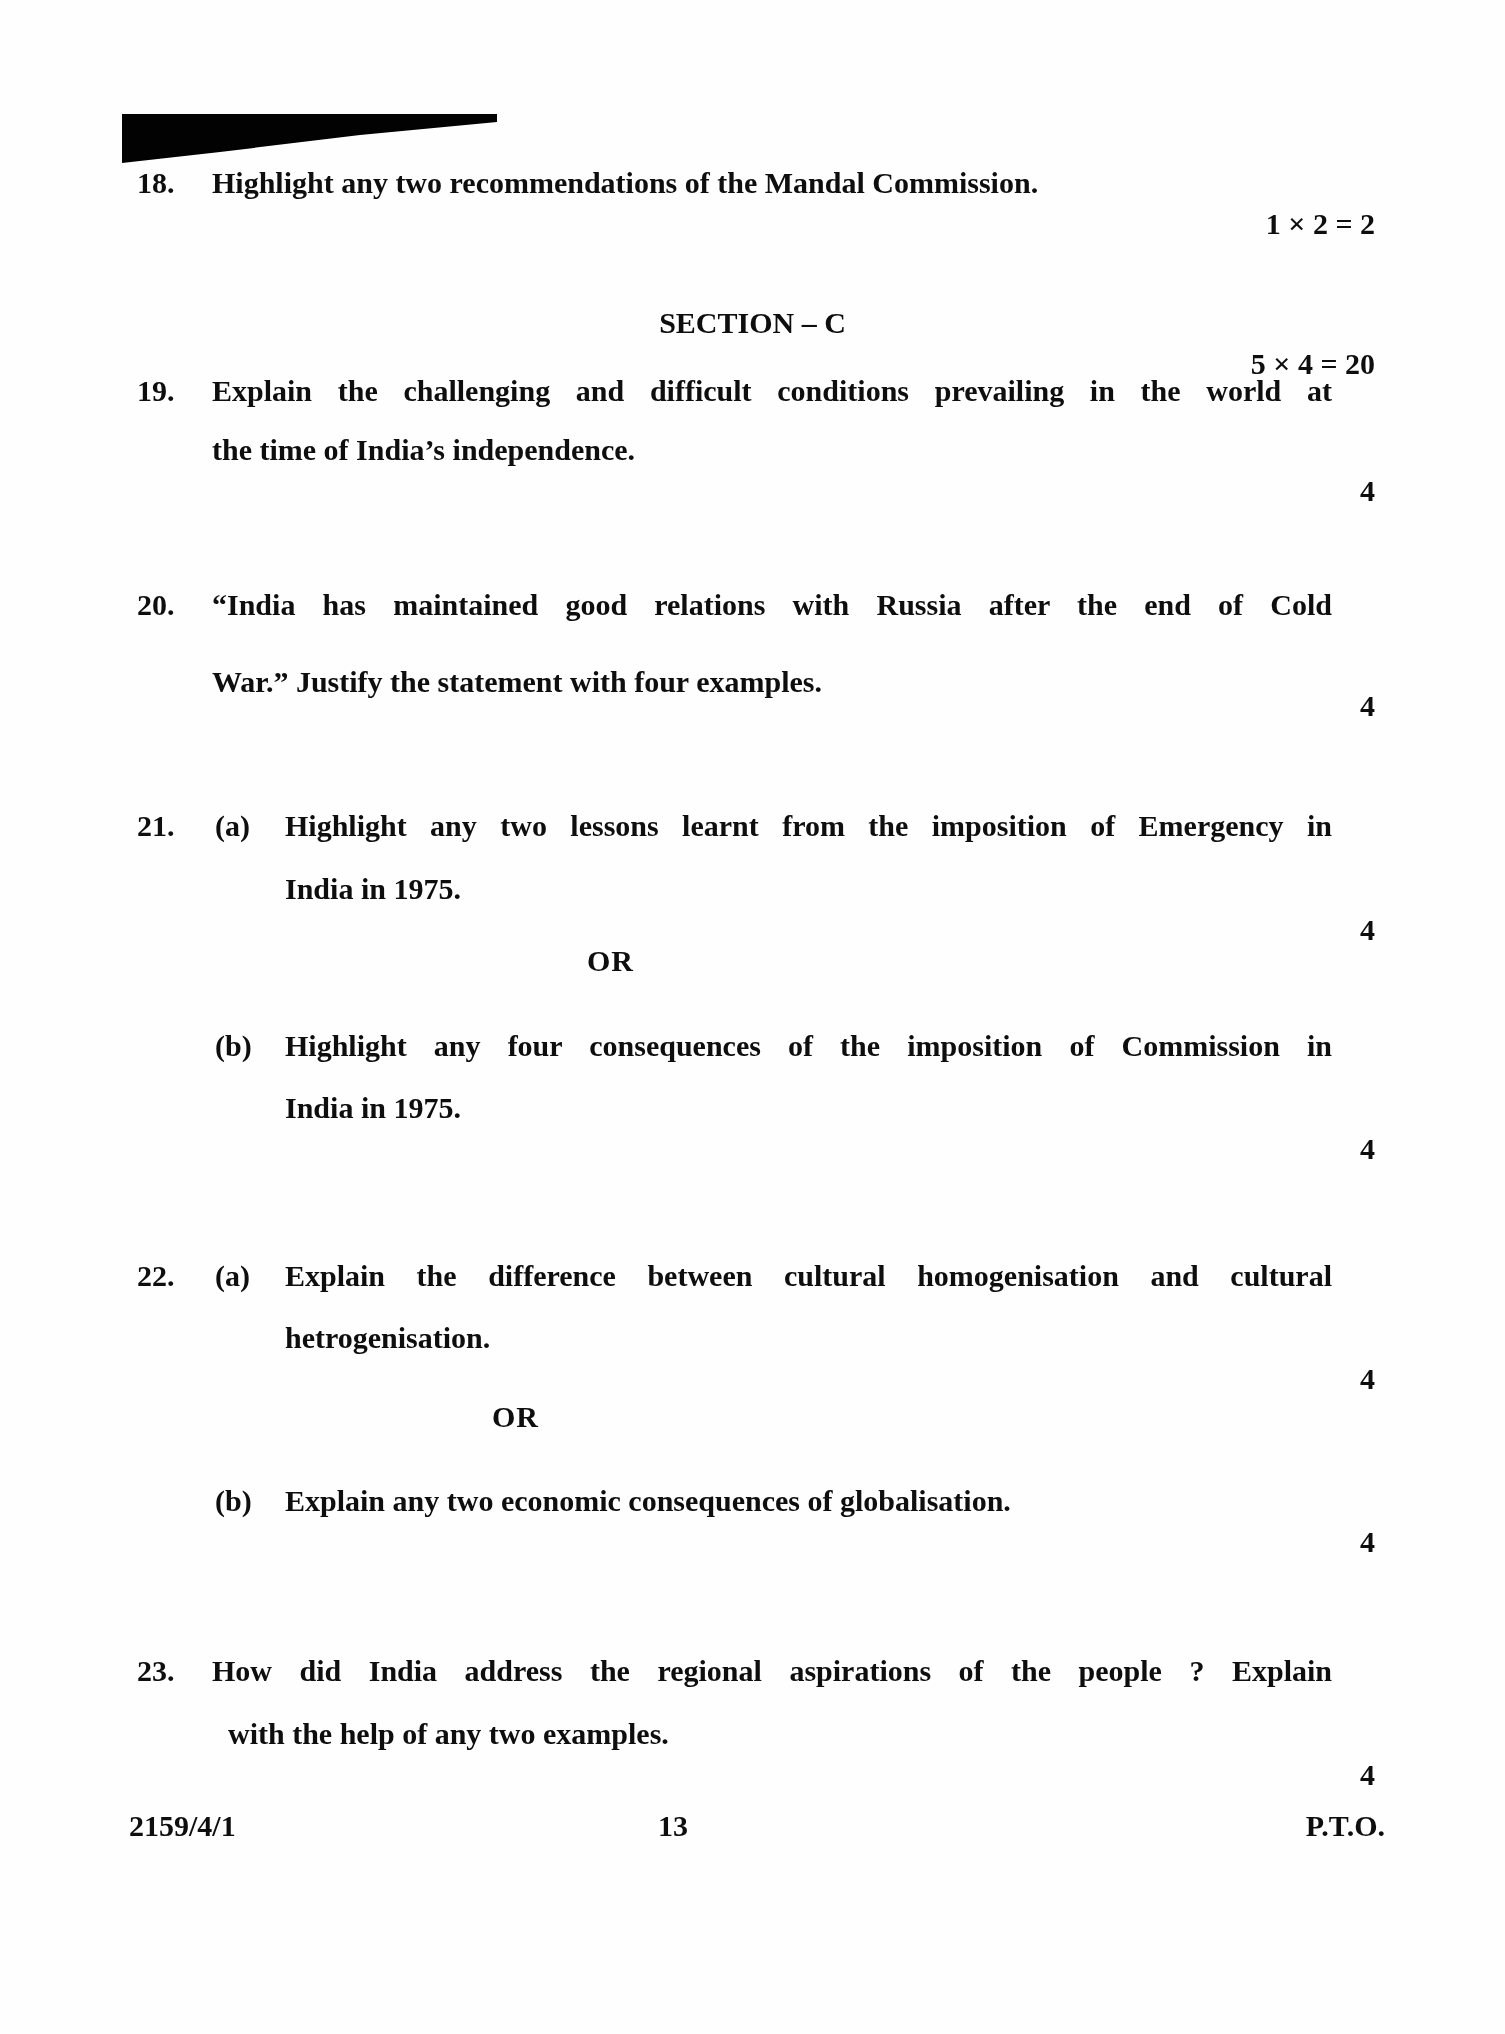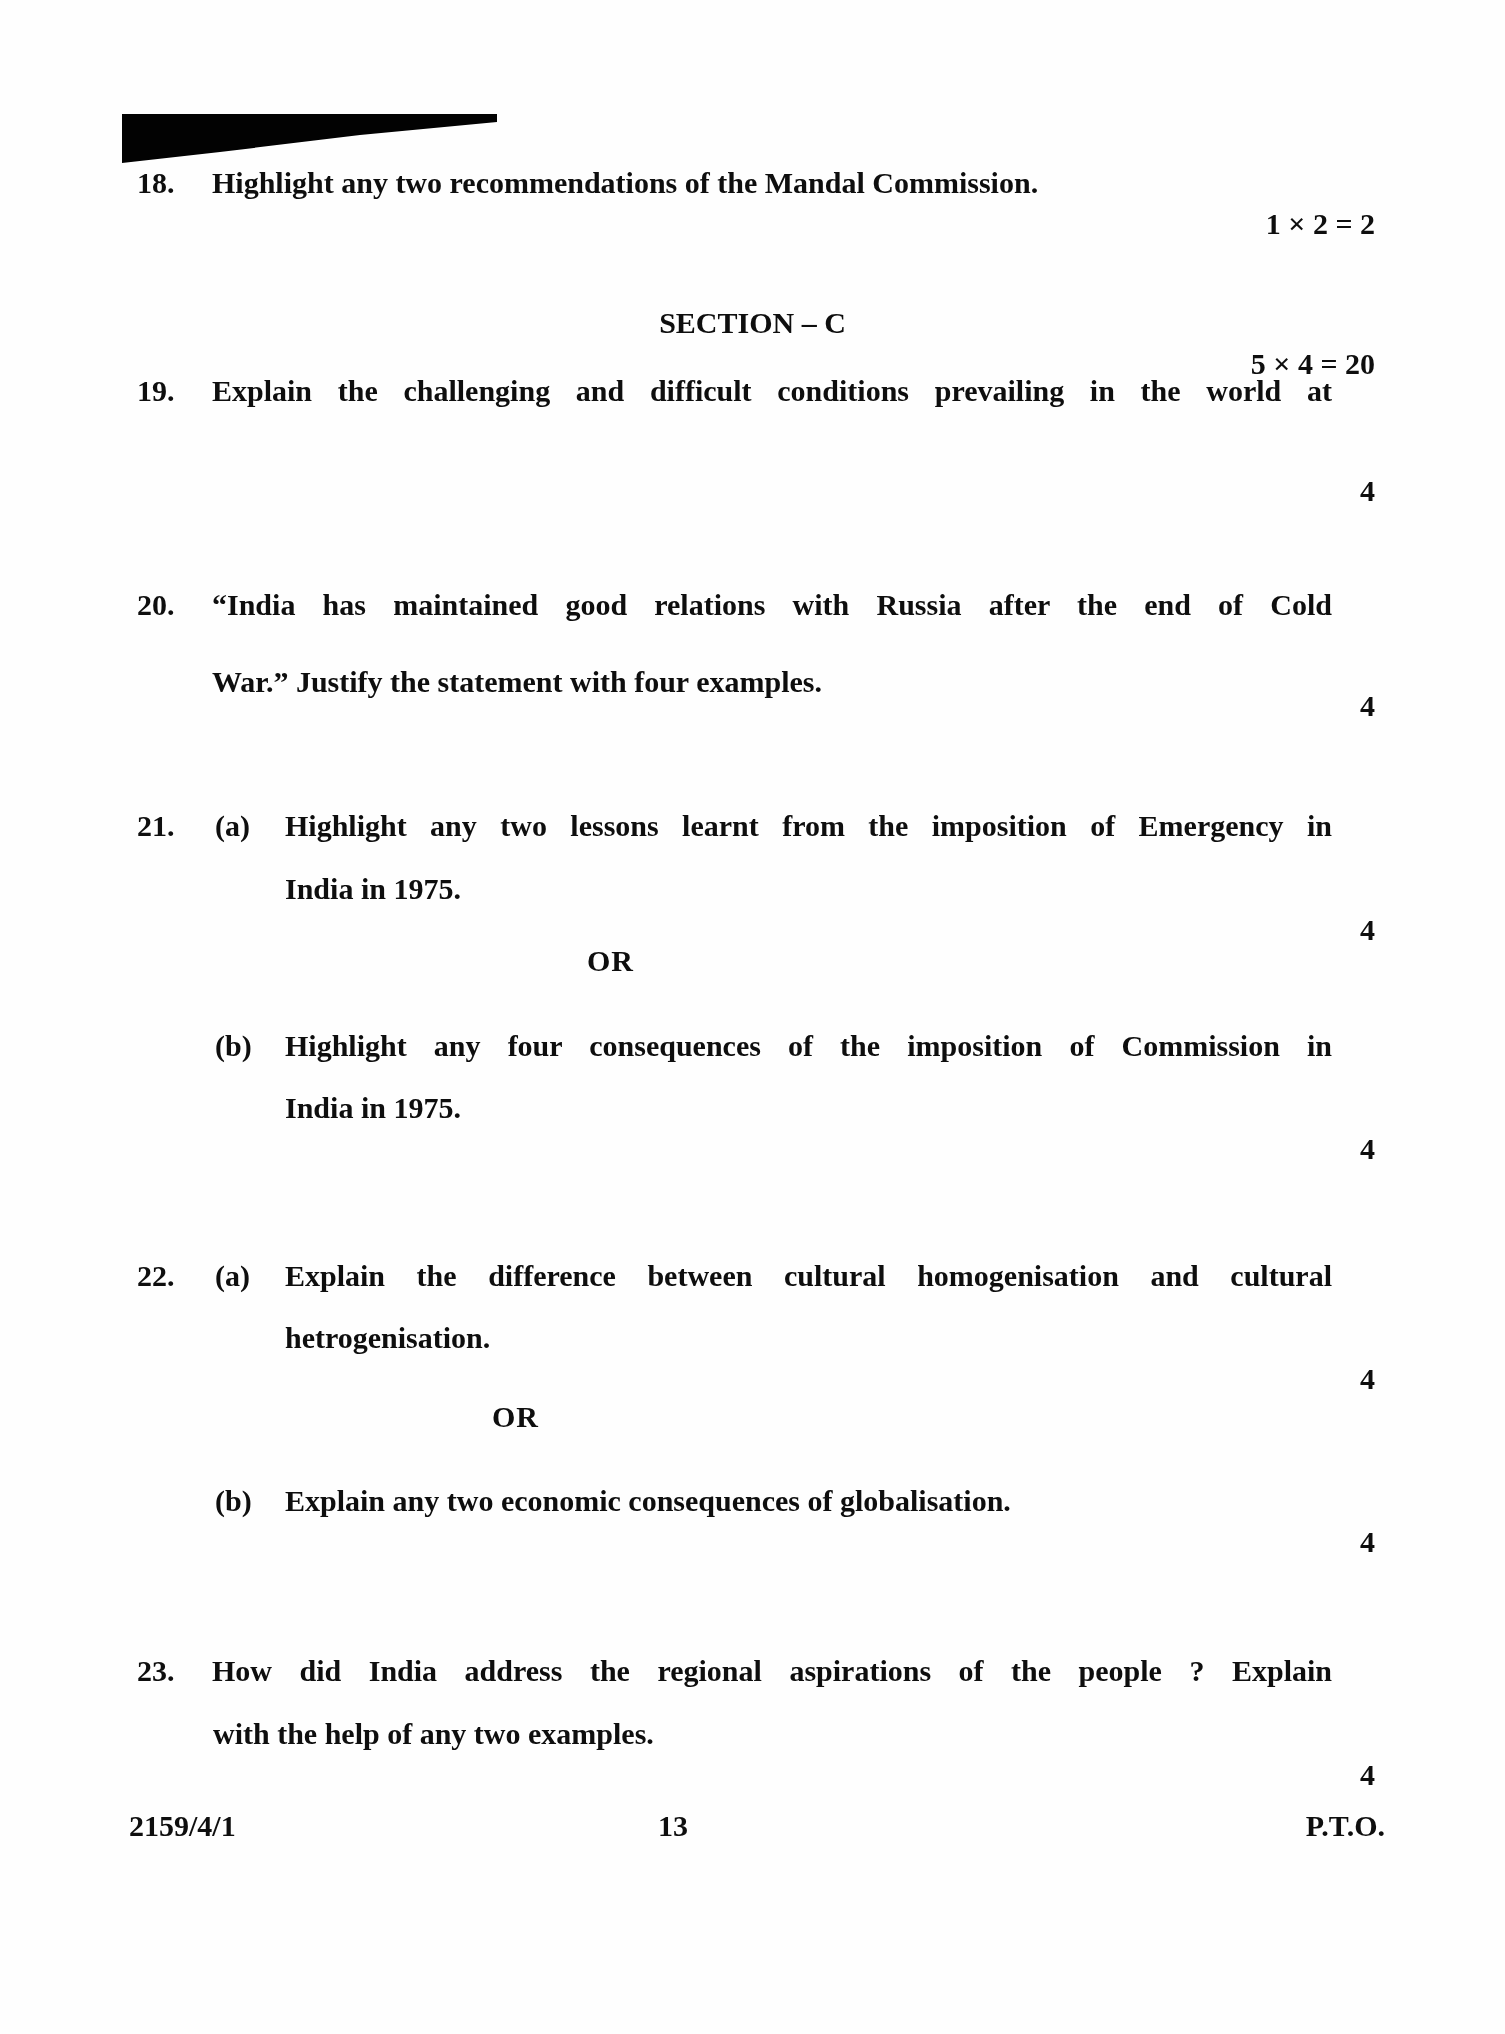--- a/index.html
+++ b/index.html
@@ -47,20 +47,21 @@
 
   <div class="abs qnum" style="top:163px">18.</div>
   <div class="abs" style="left:212px; top:163px">Highlight any two recommendations of the Mandal Commission.</div>
   <div class="abs marks" style="top:163px">1 × 2 = 2</div>
 
   <div class="abs center-line" style="top:303px">SECTION – C</div>
   <div class="abs marks" style="top:303px">5 × 4 = 20</div>
 
   <div class="abs qnum" style="top:371px">19.</div>
   <div class="abs just" style="left:212px; top:371px; width:1120px">Explain the challenging and difficult conditions prevailing in the world at</div>
+  <div class="abs" style="left:212px; top:430px">the time of India’s independence.</div>
   <div class="abs marks" style="top:430px">4</div>
 
   <div class="abs qnum" style="top:585px">20.</div>
   <div class="abs just" style="left:212px; top:585px; width:1120px">“India has maintained good relations with Russia after the end of Cold</div>
   <div class="abs" style="left:212px; top:662px">War.” Justify the statement with four examples.</div>
   <div class="abs marks" style="top:645px">4</div>
 
   <div class="abs qnum" style="top:806px">21.</div>
   <div class="abs sublbl" style="top:806px">(a)</div>
   <div class="abs just" style="left:285px; top:806px; width:1047px">Highlight any two lessons learnt from the imposition of Emergency in</div>
@@ -81,20 +82,20 @@
   <div class="abs marks" style="top:1318px">4</div>
 
   <div class="abs or" style="left:492px; top:1397px">OR</div>
 
   <div class="abs sublbl" style="top:1481px">(b)</div>
   <div class="abs" style="left:285px; top:1481px">Explain any two economic consequences of globalisation.</div>
   <div class="abs marks" style="top:1481px">4</div>
 
   <div class="abs qnum" style="top:1651px">23.</div>
   <div class="abs just" style="left:212px; top:1651px; width:1120px">How did India address the regional aspirations of the people ? Explain</div>
-  <div class="abs" style="left:213px; top:1714px">with the help of any two examples.</div>
+  <div class="abs" style="left:228px; top:1714px">with the help of any two examples.</div>
   <div class="abs marks" style="top:1714px">4</div>
 
   <div class="abs footer-left" style="top:1806px">2159/4/1</div>
   <div class="abs footer-center" style="top:1806px">13</div>
   <div class="abs footer-right" style="top:1806px">P.T.O.</div>
 
 </div>
 
 </body></html>

